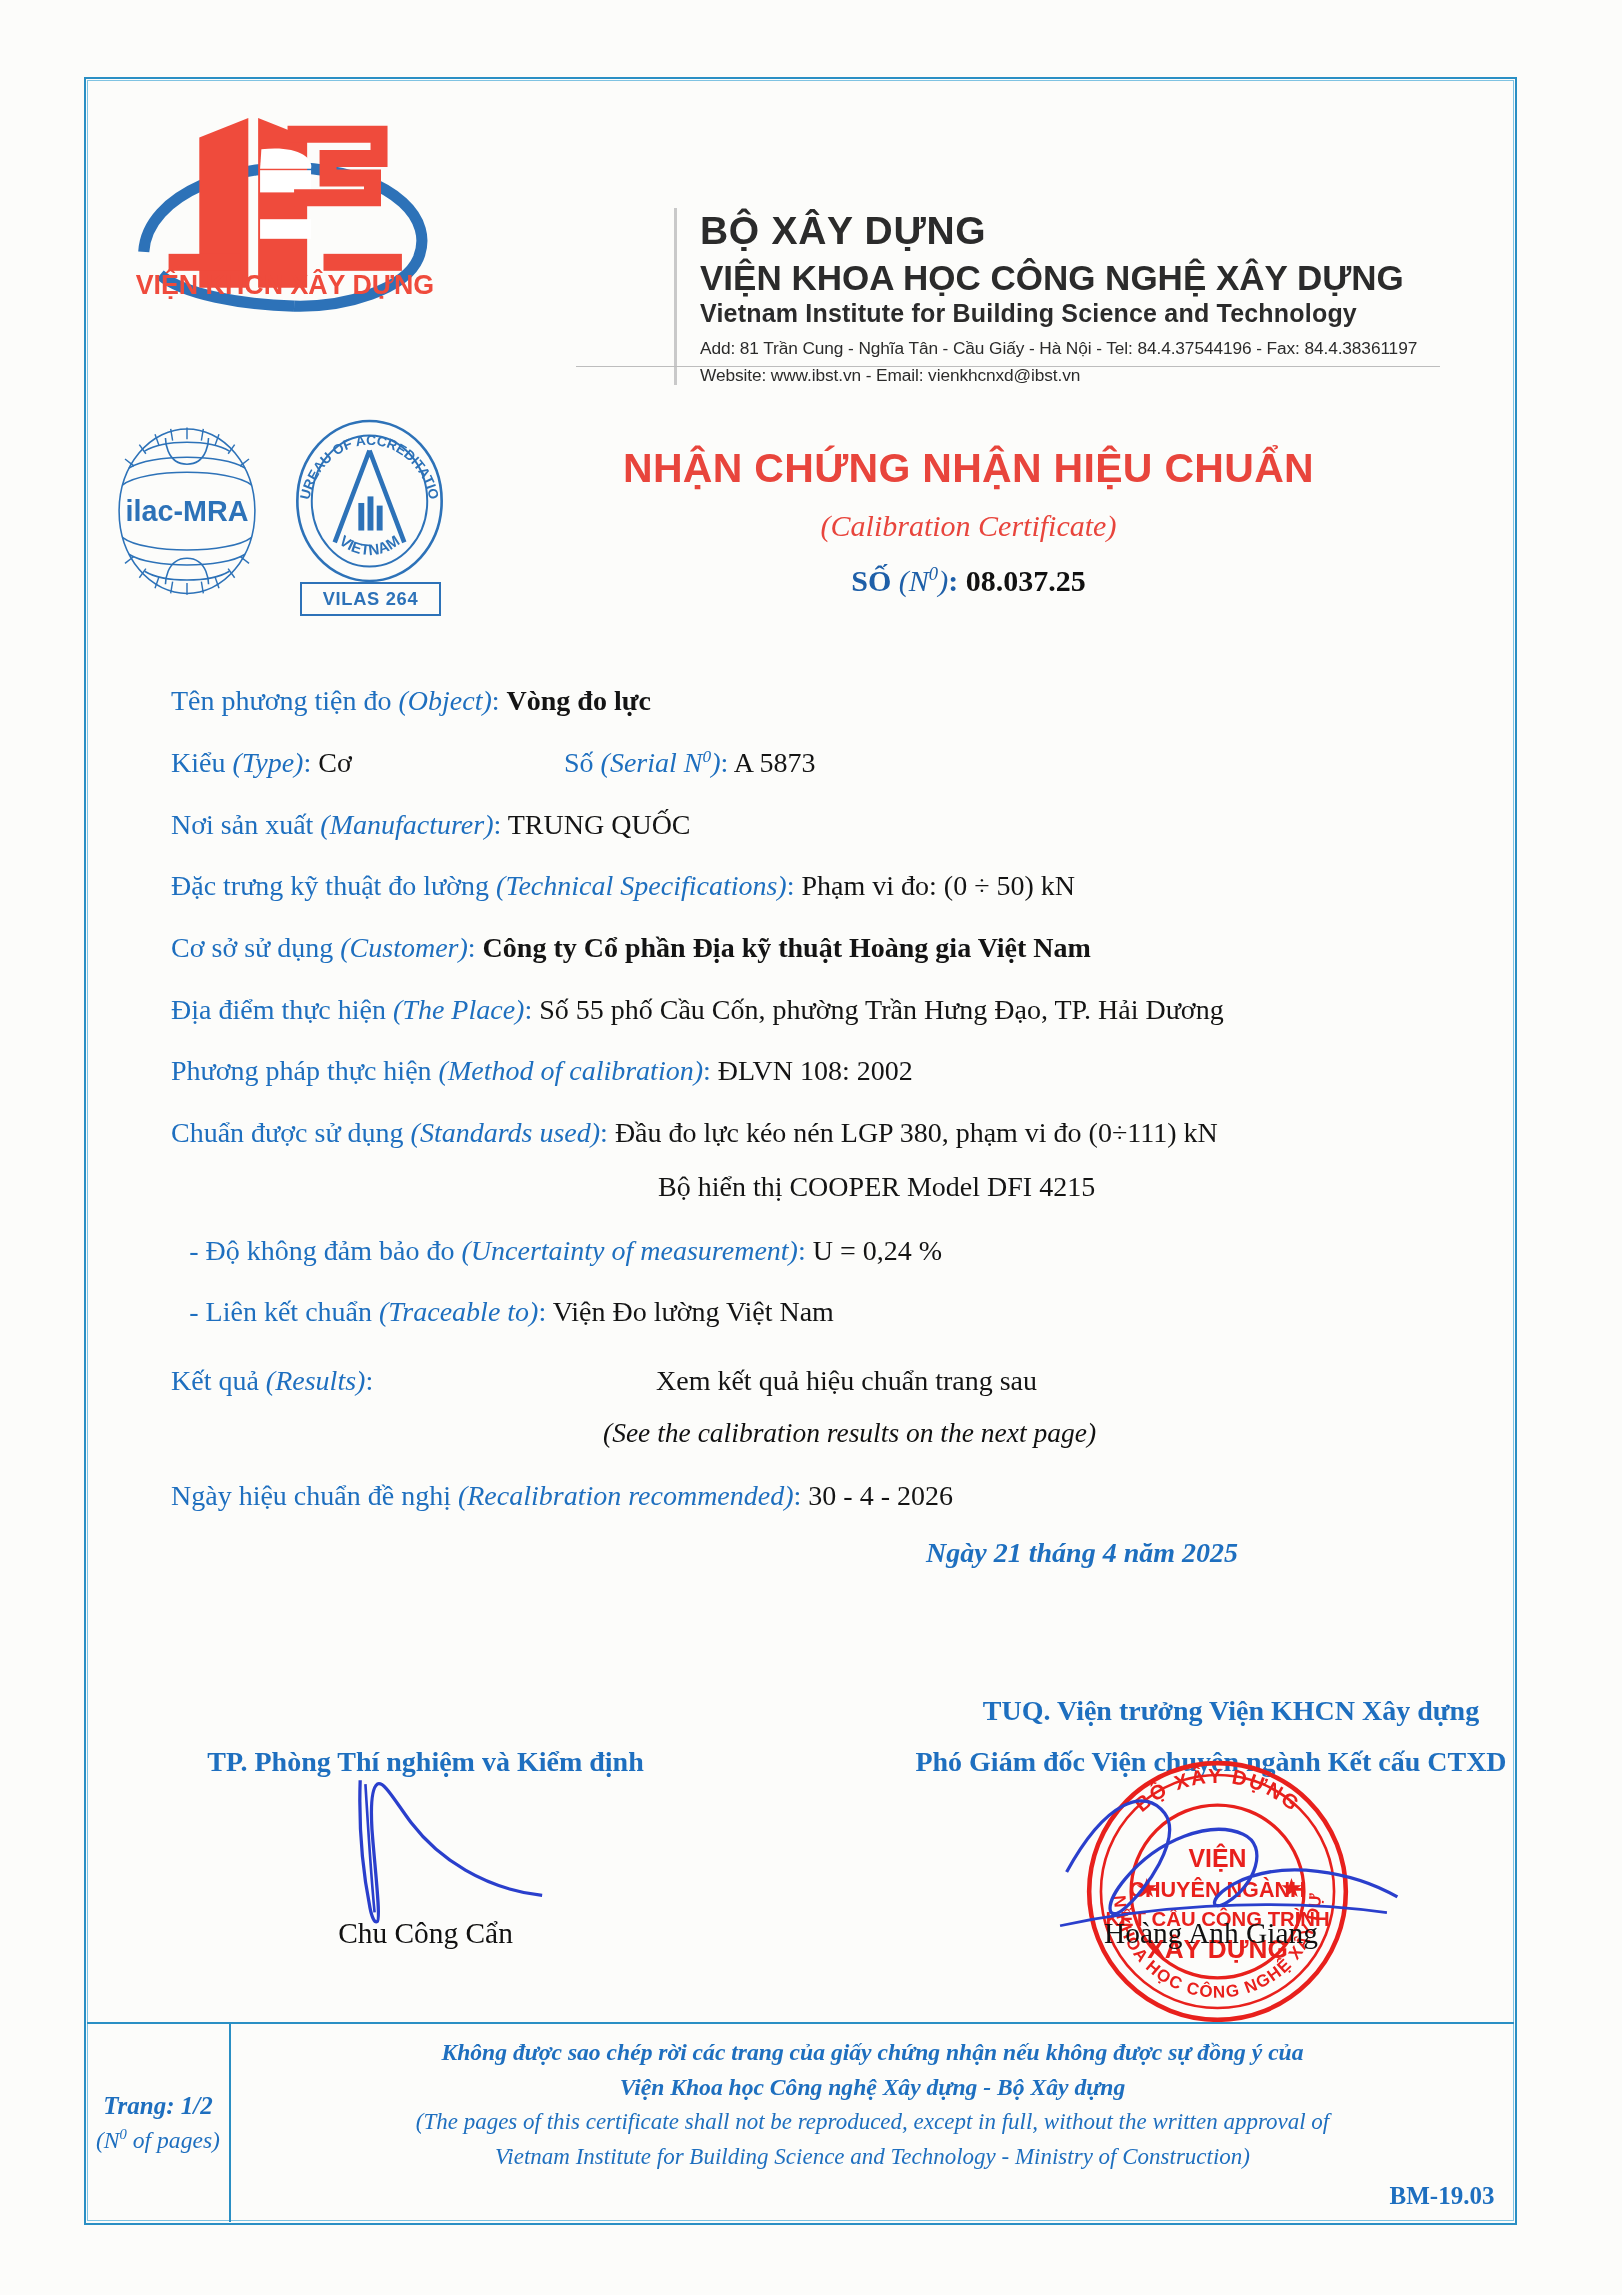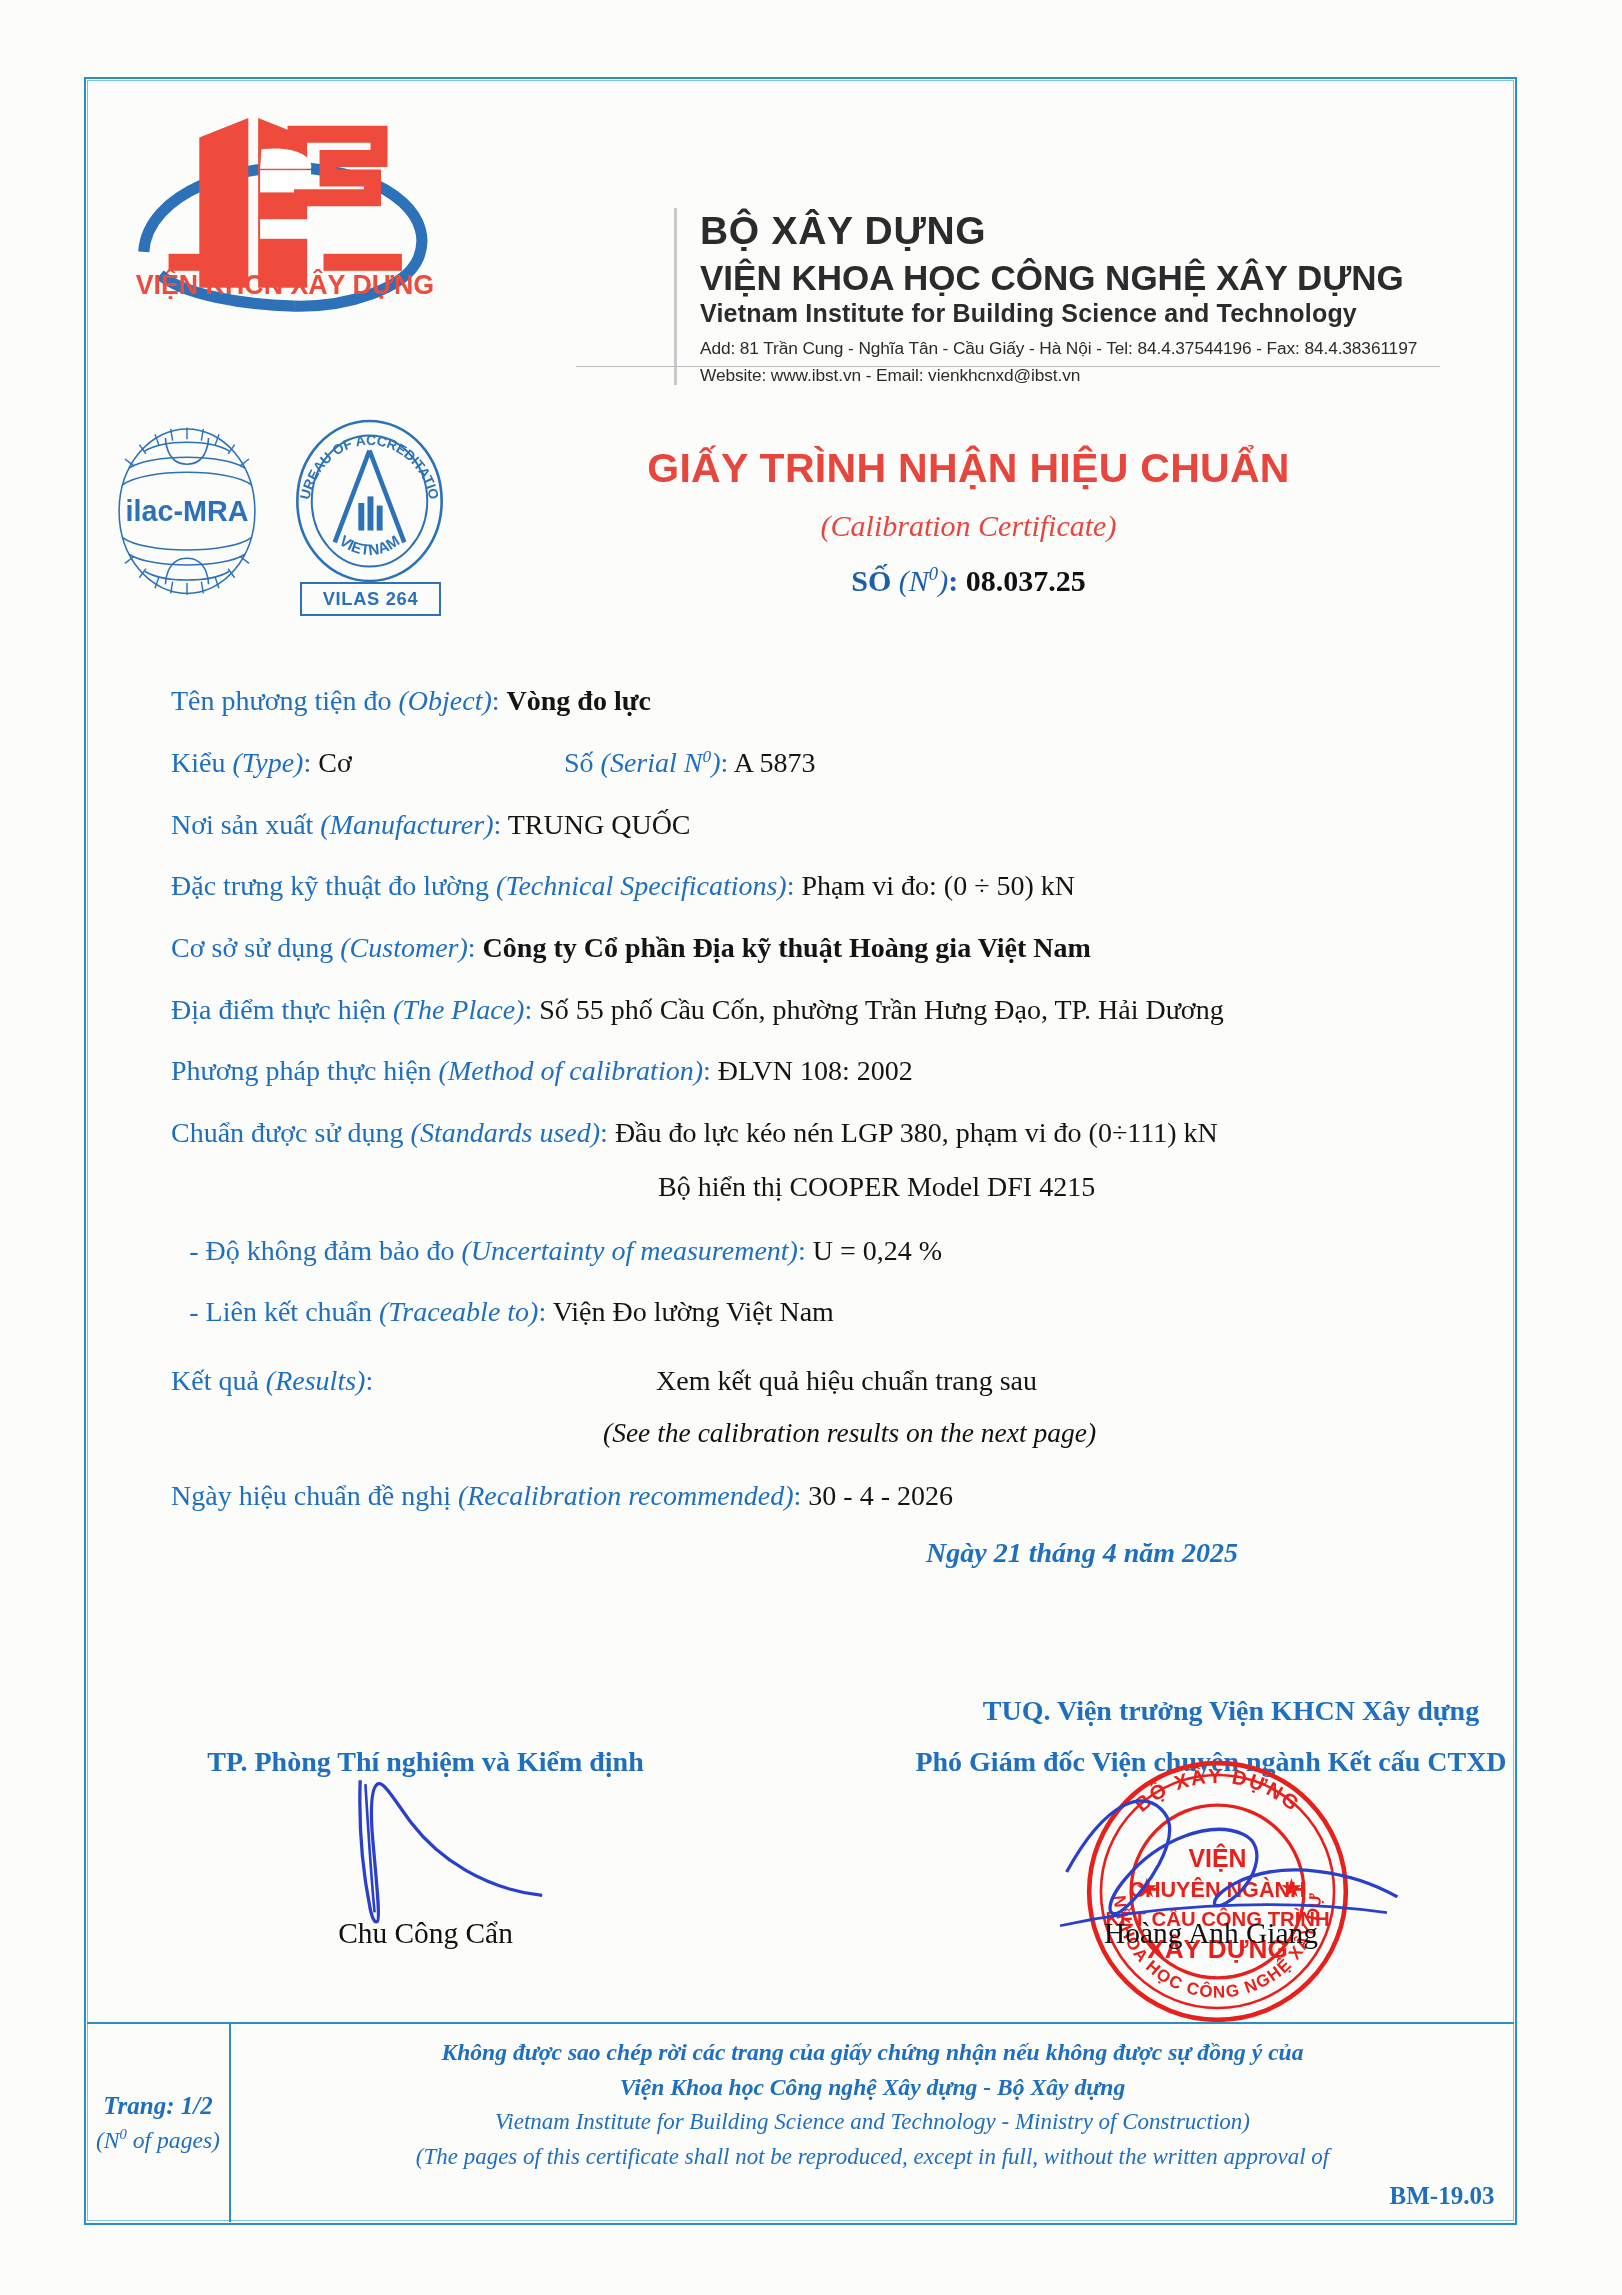--- a/index.html
+++ b/index.html
@@ -191,21 +191,21 @@
         <textPath href="#arcBot" startOffset="50%" text-anchor="middle">VIETNAM</textPath>
       </text>
     </svg>
   </div>
 
   <div class="vilas">
     <span>VILAS 264</span>
   </div>
 
   <div class="title-block">
-    <div class="t-main">GIẤY TRÌNH NHẬN HIỆU CHUẨN</div>
+    <div class="t-main">NHẬN CHỨNG NHẬN HIỆU CHUẨN</div>
     <div class="t-sub">(Calibration Certificate)</div>
     <div class="t-no">
       <span class="lbl"><span>SỐ</span> <i><span>(N</span><sup class="no">0</sup><span>)</span></i>:</span>
       <span class="val">08.037.25</span>
     </div>
   </div>
 
   <div class="body-fields">
 
     <div class="frow">
@@ -332,20 +332,20 @@
   </div>
 
   <div class="footer">
     <div class="foot-left">
       <div class="fl1">Trang: 1/2</div>
       <div class="fl2"><span>(N</span><sup class="no">0</sup><span> of pages)</span></div>
     </div>
     <div class="foot-right">
       <div class="fr-vn">Không được sao chép rời các trang của giấy chứng nhận nếu không được sự đồng ý của</div>
       <div class="fr-vn">Viện Khoa học Công nghệ Xây dựng - Bộ Xây dựng</div>
+      <div class="fr-en">(The pages of this certificate shall not be reproduced, except in full, without the written approval of</div>
       <div class="fr-en">Vietnam Institute for Building Science and Technology - Ministry of Construction)</div>
-      <div class="fr-en">(The pages of this certificate shall not be reproduced, except in full, without the written approval of</div>
       <div class="bm">BM-19.03</div>
     </div>
   </div>
 
 </div>
 
 
 </body></html>

